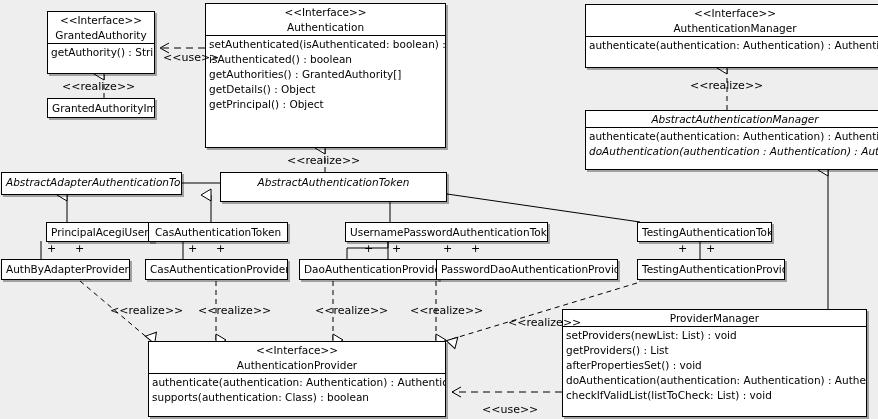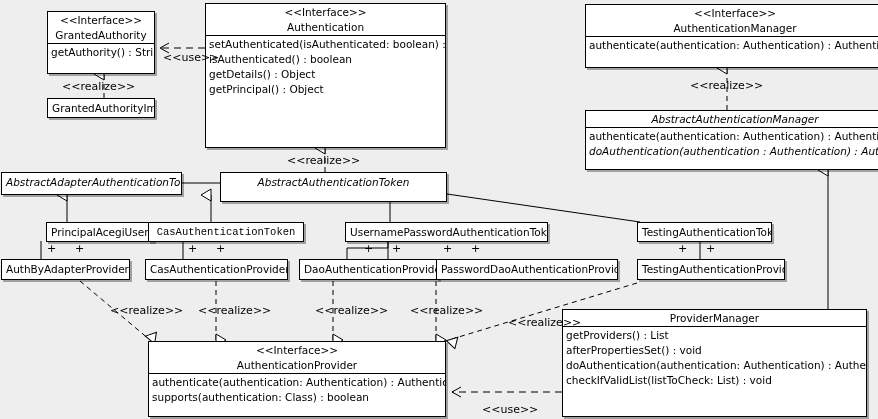--- a/index.html
+++ b/index.html
@@ -256,20 +256,21 @@
     <div class="hdr">GrantedAuthorityImpl</div>
   </div>
 
   <div class="uml-class" style="left:205px; top:3px; width:241px; height:145px;">
     <div class="stereo">&lt;&lt;Interface&gt;&gt;</div>
     <div class="hdr">Authentication</div>
     <div class="divider"></div>
     <div class="members">
       <div class="member">setAuthenticated(isAuthenticated: boolean) : void</div>
       <div class="member">isAuthenticated() : boolean</div>
+      <div class="member">getAuthorities() : GrantedAuthority[]</div>
       <div class="member">getDetails() : Object</div>
       <div class="member">getPrincipal() : Object</div>
     </div>
   </div>
 
   <div class="uml-class" style="left:585px; top:4px; width:300px; height:64px;">
     <div class="stereo">&lt;&lt;Interface&gt;&gt;</div>
     <div class="hdr">AuthenticationManager</div>
     <div class="divider"></div>
     <div class="members">
@@ -291,21 +292,21 @@
   </div>
 
   <div class="uml-class compact" style="left:220px; top:172px; width:227px; height:30px;">
     <div class="hdr abstract">AbstractAuthenticationToken</div>
   </div>
 
   <div class="uml-class compact" style="left:17px; top:222px; width:108px; height:20px;margin-left:29px;">
     <div class="hdr">PrincipalAcegiUserToken</div>
   </div>
 
-  <div class="uml-class compact" style="left:148px; top:222px; width:156px; height:20px;font-family:Liberation Mono, monospace;">
+  <div class="uml-class compact" style="left:148px; top:222px; width:140px; height:20px;">
     <div class="hdr">CasAuthenticationToken</div>
   </div>
 
   <div class="uml-class compact" style="left:345px; top:222px; width:203px; height:20px;">
     <div class="hdr">UsernamePasswordAuthenticationToken</div>
   </div>
 
   <div class="uml-class compact" style="left:637px; top:222px; width:135px; height:20px;">
     <div class="hdr">TestingAuthenticationToken</div>
   </div>
@@ -337,20 +338,21 @@
     <div class="members">
       <div class="member">authenticate(authentication: Authentication) : Authentication</div>
       <div class="member">supports(authentication: Class) : boolean</div>
     </div>
   </div>
 
   <div class="uml-class" style="left:562px; top:309px; width:305px; height:108px;">
     <div class="hdr">ProviderManager</div>
     <div class="divider"></div>
     <div class="members">
+      <div class="member">setProviders(newList: List) : void</div>
       <div class="member">getProviders() : List</div>
       <div class="member">afterPropertiesSet() : void</div>
       <div class="member">doAuthentication(authentication: Authentication) : Authentication</div>
       <div class="member">checkIfValidList(listToCheck: List) : void</div>
     </div>
   </div>
 
 </div>
 
 </body></html>

